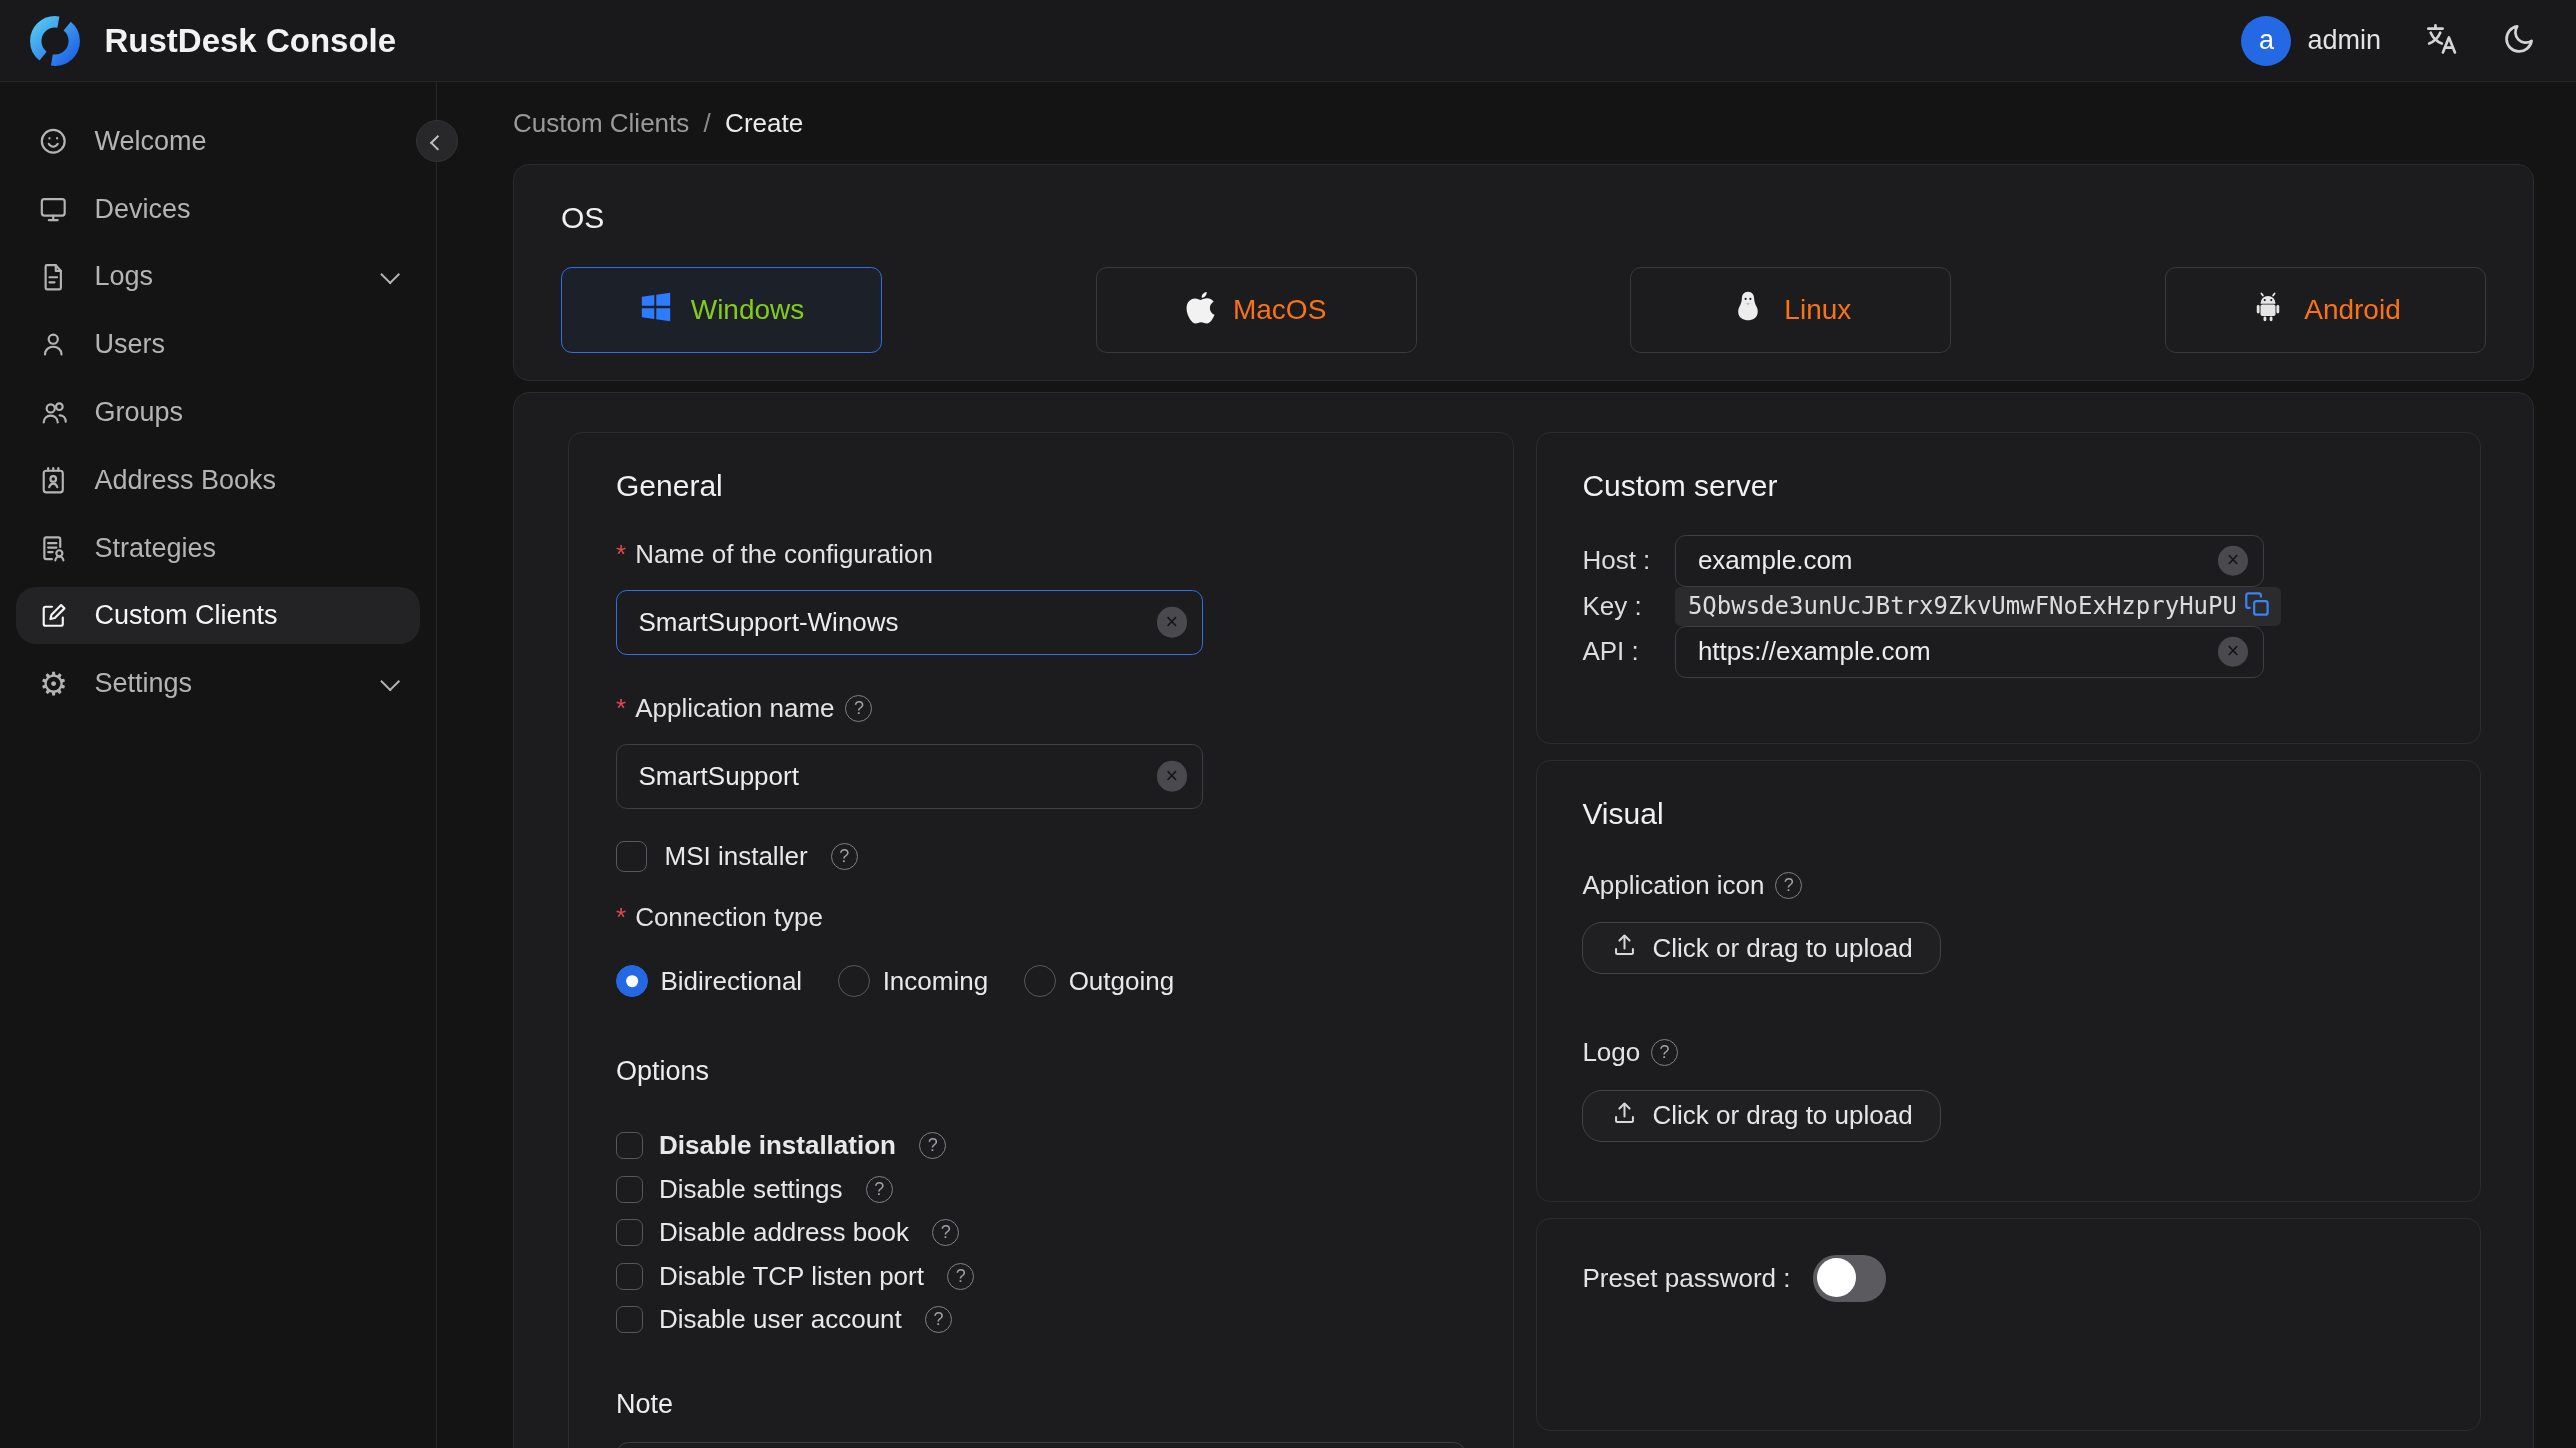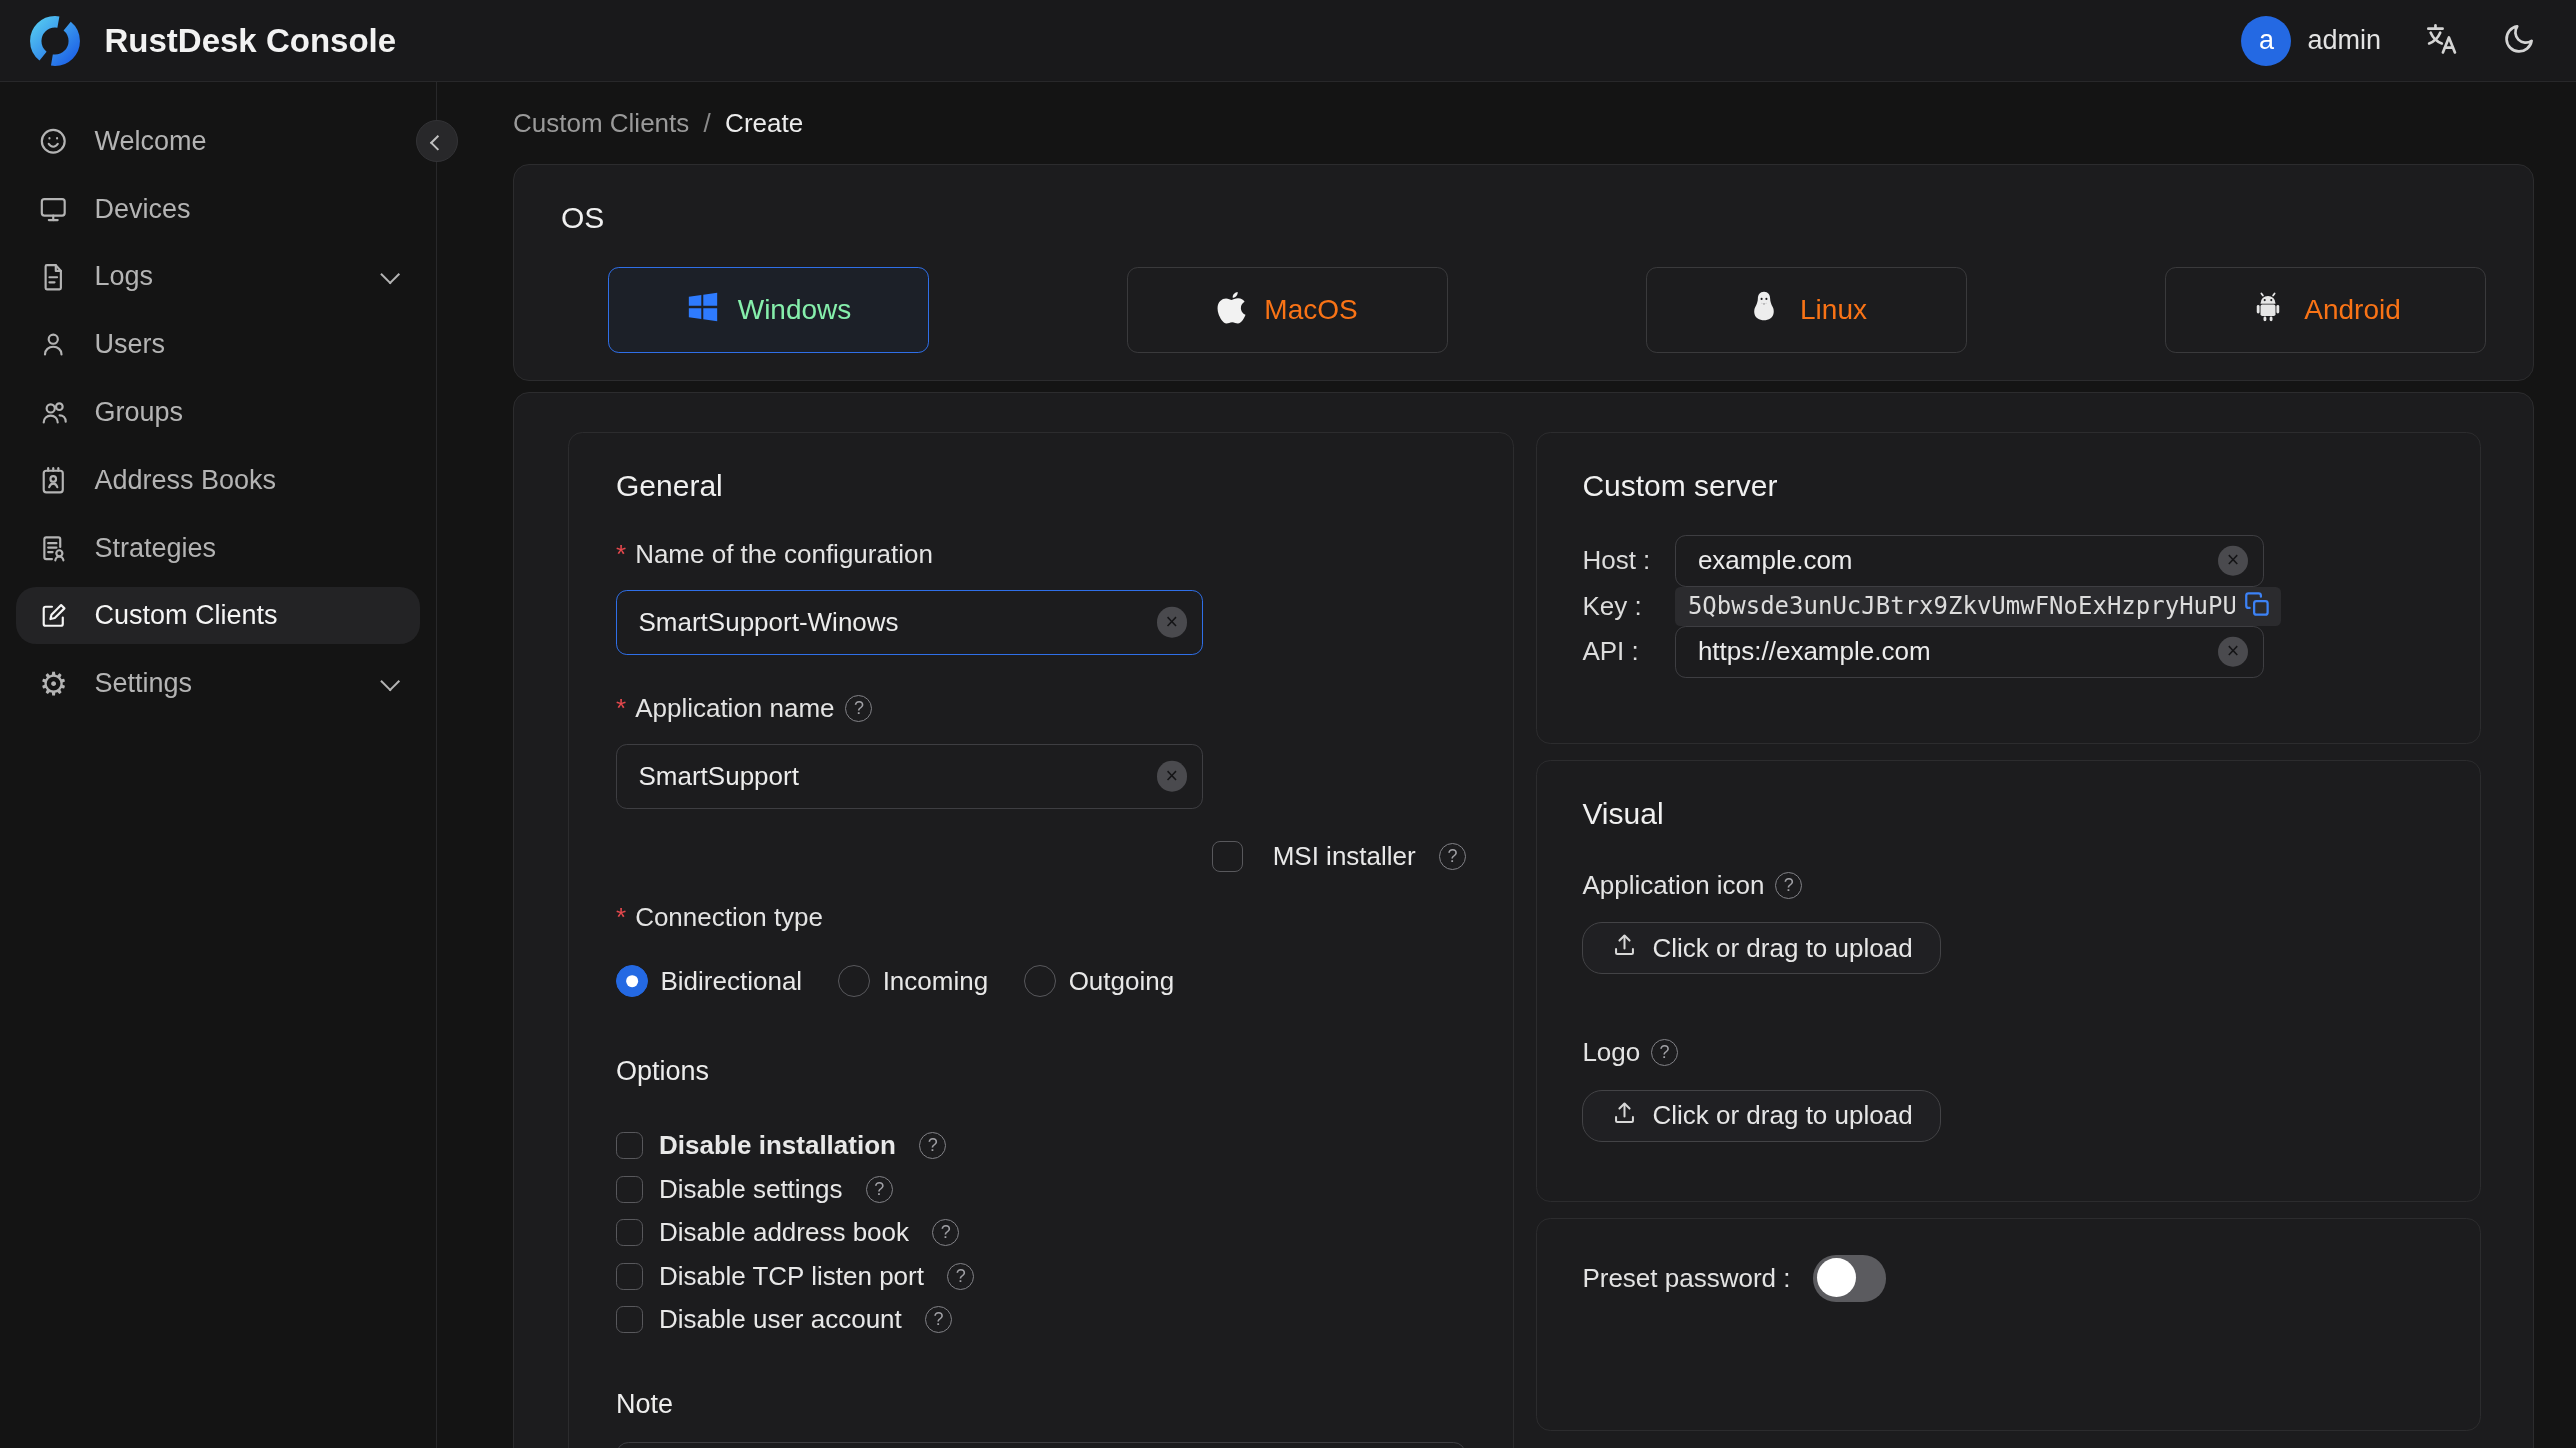--- a/index.html
+++ b/index.html
@@ -76,21 +76,21 @@
   
   .os-panel { padding: 36px 47px 27px; margin-bottom: 10.8px; }
   .os-panel .panel-title { margin-bottom: 32px; }
   .os-row { display: flex; justify-content: space-between; }
   .os-btn {
     width: 321px; height: 86px; border: 0.9px solid #3a3a3c; border-radius: 10.8px;
     background: transparent; display: flex; align-items: center; justify-content: center;
     gap: 18px; font-size: 28px; color: #f97316; cursor: pointer;
     font-family: "Liberation Sans", sans-serif;
   }
-  .os-btn.selected { border: 1.8px solid #2f6fe8; color: #86efac; background: rgba(47,111,232,0.05); margin-left: 47px; }
+  .os-btn.selected { border: 1.8px solid #2f6fe8; color: #84cc16; background: rgba(47,111,232,0.05); }
 
   
   .form-panel { padding: 39px 52px 36px 54px; display: flex; gap: 22.4px; align-items: flex-start; }
   .card { background: #1c1c1e; border: 0.9px solid #2c2c2e; border-radius: 14.3px; padding: 36px 47px; }
   .left-card { width: 946px; flex: 0 0 946px; min-height: 1165px; }
   .right-col { width: 947px; display: flex; flex-direction: column; gap: 16px; }
   .right-col .card { padding: 36px 45px; }
 
   .req-star { color: #e5484d; margin-right: 9px; font-size: 26px; }
   .field-label { display: flex; align-items: center; font-size: 26px; color: #e3e3e3; }
@@ -110,21 +110,21 @@
   .clear-btn {
     position: absolute; right: 16px; top: 50%; transform: translateY(-50%);
     width: 30.5px; height: 30.5px; border-radius: 50%; border: none;
     background: #4a4a4e; color: #141416; font-size: 21.5px; line-height: 1;
     display: flex; align-items: center; justify-content: center; cursor: pointer;
   }
   .general-title { margin-bottom: 36px; }
   .lbl-row { margin-bottom: 20px; }
   .gap-after-input { margin-top: 38px; }
 
-  .check-row { display: flex; align-items: center; gap: 30px; justify-content: flex-end; }
+  .check-row { display: flex; align-items: center; gap: 18px; }
   .checkbox {
     width: 30.5px; height: 30.5px; border: 1.8px solid #58585c; border-radius: 8px;
     background: transparent; cursor: pointer; flex: 0 0 30.5px;
   }
   .checkbox.small { width: 27px; height: 27px; border-radius: 7.2px; flex: 0 0 27px; }
   .check-label { font-size: 26px; color: #e8e8e8; display: flex; align-items: center; gap: 12.5px; }
   .msi-row { margin-top: 32px; }
   .conn-label { margin-top: 30.5px; }
   .radio-row { display: flex; align-items: center; gap: 36px; margin-top: 32px; }
   .radio-opt { display: flex; align-items: center; gap: 12.5px; cursor: pointer; }

